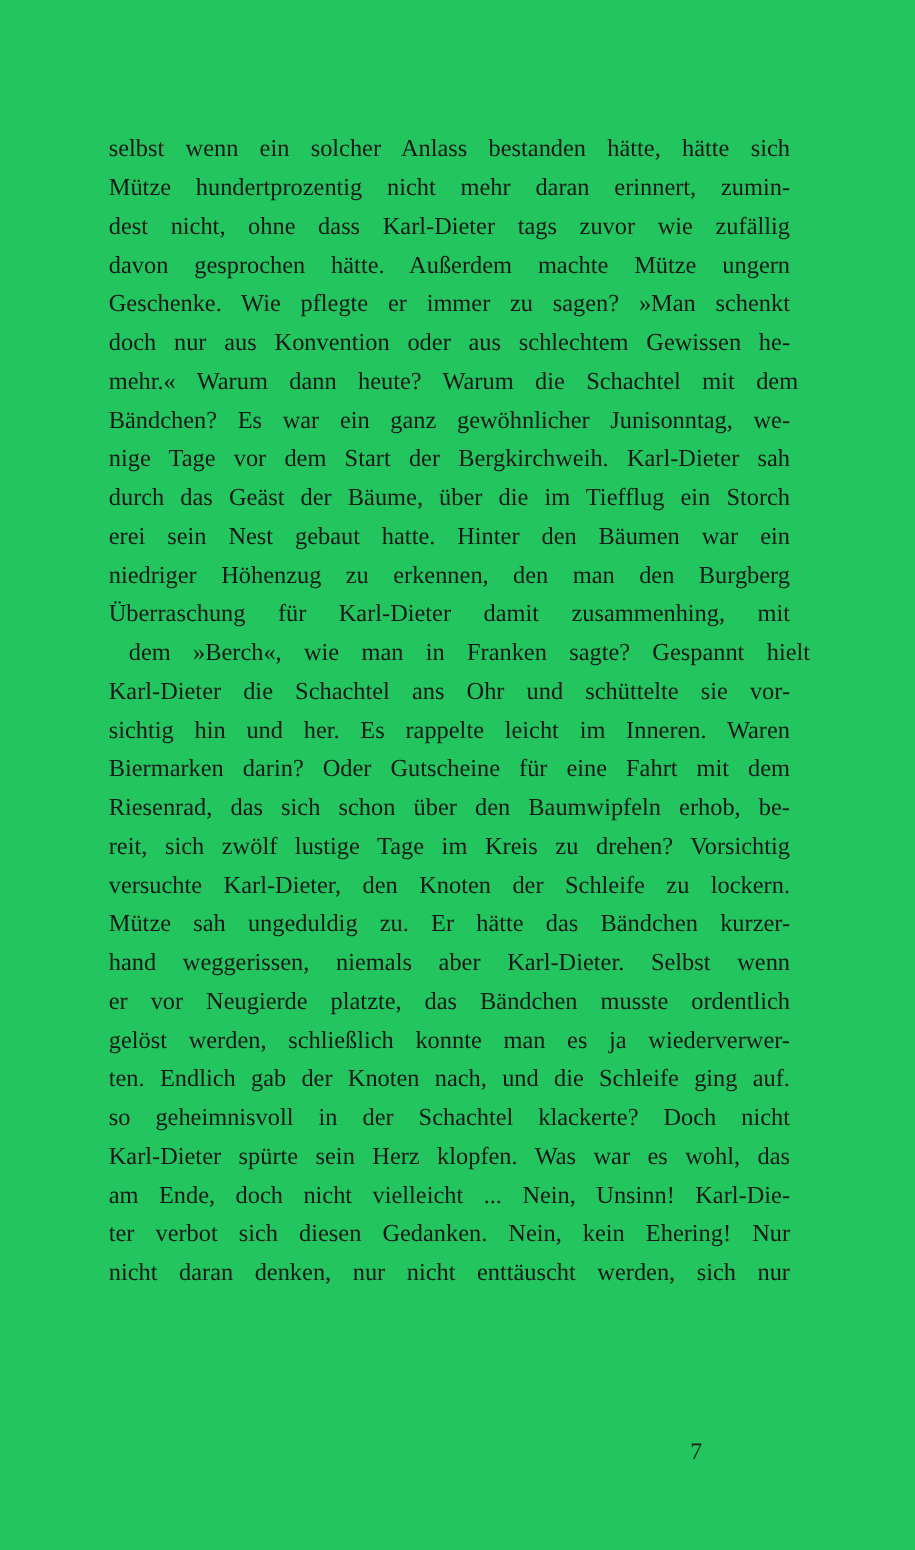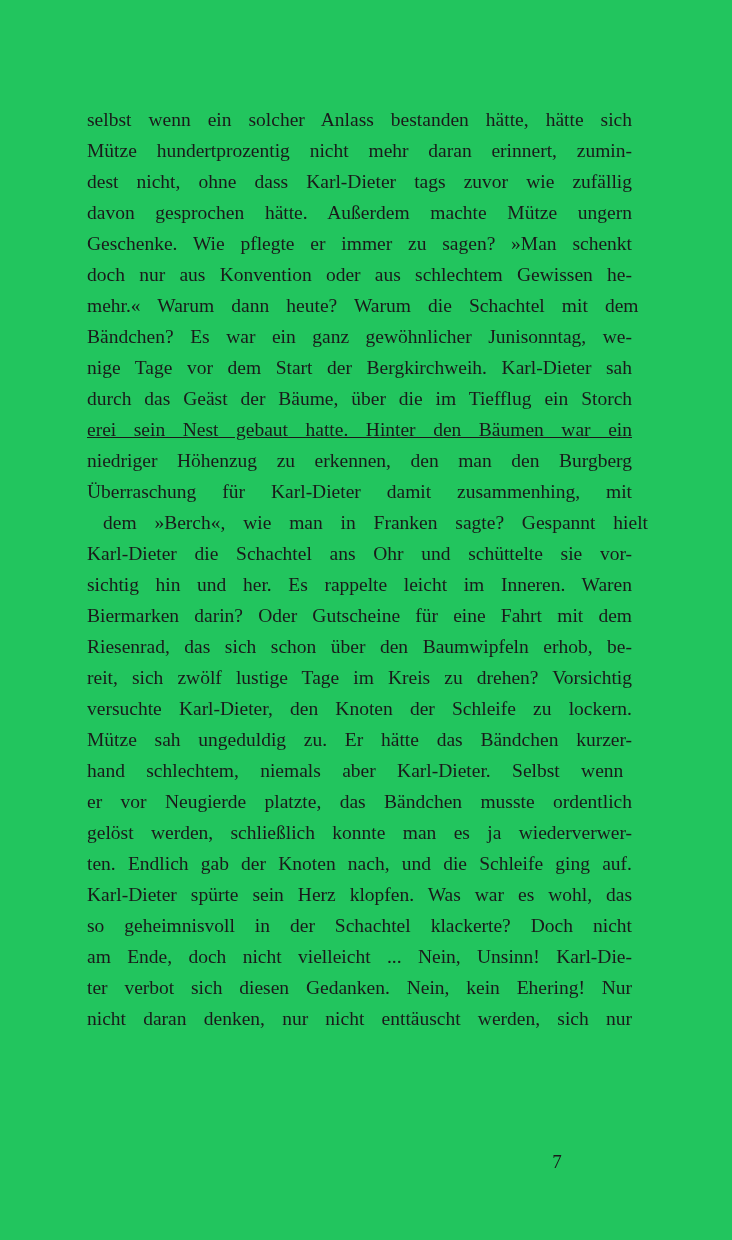--- a/index.html
+++ b/index.html
@@ -47,35 +47,35 @@
       <div class="line"><span style="word-spacing: 12.14px;">selbst wenn ein solcher Anlass bestanden hätte, hätte sich</span></div>
       <div class="line"><span style="word-spacing: 14.94px;">Mütze hundertprozentig nicht mehr daran erinnert, zumin-</span></div>
       <div class="line"><span style="word-spacing: 13.23px;">dest nicht, ohne dass Karl-Dieter tags zuvor wie zufällig</span></div>
       <div class="line"><span style="word-spacing: 15.84px;">davon gesprochen hätte. Außerdem machte Mütze ungern</span></div>
       <div class="line"><span style="word-spacing: 10.94px;">Geschenke. Wie pflegte er immer zu sagen? »Man schenkt</span></div>
       <div class="line"><span style="word-spacing: 9.37px;">doch nur aus Konvention oder aus schlechtem Gewissen he-</span></div>
       <div class="line"><span style="word-spacing: 12.22px;">mehr.« Warum dann heute? Warum die Schachtel mit dem</span></div>
       <div class="line"><span style="word-spacing: 11.64px;">Bändchen? Es war ein ganz gewöhnlicher Junisonntag, we-</span></div>
       <div class="line"><span style="word-spacing: 9.7px;">nige Tage vor dem Start der Bergkirchweih. Karl-Dieter sah</span></div>
       <div class="line"><span style="word-spacing: 8.02px;">durch das Geäst der Bäume, über die im Tiefflug ein Storch</span></div>
-      <div class="line"><span style="word-spacing: 12.66px; text-decoration: underline;">erei sein Nest gebaut hatte. Hinter den Bäumen war ein</span></div>
+      <div class="line"><span style="word-spacing: 12.66px;">erei sein Nest gebaut hatte. Hinter den Bäumen war ein</span></div>
       <div class="line"><span style="word-spacing: 14.68px;">niedriger Höhenzug zu erkennen, den man den Burgberg</span></div>
       <div class="line"><span style="word-spacing: 21.06px;">Überraschung für Karl-Dieter damit zusammenhing, mit</span></div>
       <div class="line"><span style="word-spacing: 12.96px; margin-left: 16px;">dem »Berch«, wie man in Franken sagte? Gespannt hielt</span></div>
       <div class="line"><span style="word-spacing: 12.81px; margin-top: 44px;">Karl-Dieter die Schachtel ans Ohr und schüttelte sie vor-</span></div>
       <div class="line"><span style="word-spacing: 11.73px;">sichtig hin und her. Es rappelte leicht im Inneren. Waren</span></div>
       <div class="line"><span style="word-spacing: 10.32px;">Biermarken darin? Oder Gutscheine für eine Fahrt mit dem</span></div>
       <div class="line"><span style="word-spacing: 9.64px;">Riesenrad, das sich schon über den Baumwipfeln erhob, be-</span></div>
       <div class="line"><span style="word-spacing: 9.2px;">reit, sich zwölf lustige Tage im Kreis zu drehen? Vorsichtig</span></div>
       <div class="line"><span style="word-spacing: 12.3px;">versuchte Karl-Dieter, den Knoten der Schleife zu lockern.</span></div>
       <div class="line"><span style="word-spacing: 12.88px;">Mütze sah ungeduldig zu. Er hätte das Bändchen kurzer-</span></div>
-      <div class="line"><span style="word-spacing: 16.47px;">hand schlechtem, niemals aber Karl-Dieter. Selbst wenn</span></div>
+      <div class="line"><span style="word-spacing: 16.47px;">hand weggerissen, niemals aber Karl-Dieter. Selbst wenn</span></div>
       <div class="line"><span style="word-spacing: 13.5px;">er vor Neugierde platzte, das Bändchen musste ordentlich</span></div>
       <div class="line"><span style="word-spacing: 12.47px;">gelöst werden, schließlich konnte man es ja wiederverwer-</span></div>
       <div class="line"><span style="word-spacing: 7.33px;">ten. Endlich gab der Knoten nach, und die Schleife ging auf.</span></div>
+      <div class="line"><span style="word-spacing: 15.12px;">so geheimnisvoll in der Schachtel klackerte? Doch nicht</span></div>
       <div class="line"><span style="word-spacing: 9.09px;">Karl-Dieter spürte sein Herz klopfen. Was war es wohl, das</span></div>
-      <div class="line"><span style="word-spacing: 15.12px;">so geheimnisvoll in der Schachtel klackerte? Doch nicht</span></div>
       <div class="line"><span style="word-spacing: 11.47px;">am Ende, doch nicht vielleicht ... Nein, Unsinn! Karl-Die-</span></div>
       <div class="line"><span style="word-spacing: 11.95px;">ter verbot sich diesen Gedanken. Nein, kein Ehering! Nur</span></div>
       <div class="line"><span style="word-spacing: 12.35px;">nicht daran denken, nur nicht enttäuscht werden, sich nur</span></div>
     </div>
   <div class="page-number">7</div>
 </div>
 
 </body></html>

